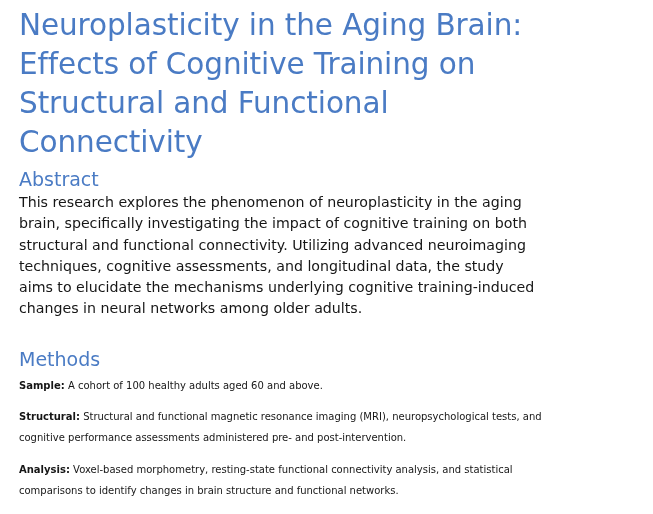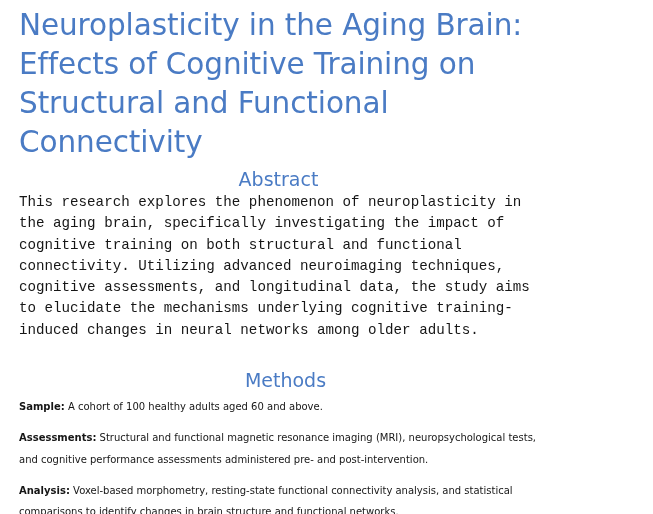--- a/index.html
+++ b/index.html
@@ -29,32 +29,30 @@
     letter-spacing: -0.1px;
     margin: 0 0 6px 0;
     white-space: pre-line;
   }
   .section-heading {
     font-size: 19px;
     line-height: 23px;
     color: #4a7bc4;
     font-weight: 400;
     margin: 0 0 1px 0;
-    text-align: center;
   }
   .section-heading.methods {
     margin-top: 28px;
   }
   .body-text {
     font-size: 14.2px;
     line-height: 21.3px;
     color: #161616;
     margin: 0;
     text-align: left;
-    font-family: Liberation Mono, monospace;
   }
   .method-item {
     font-size: 10px;
     line-height: 21.3px;
     color: #161616;
     margin: 4px 0 10px 0;
     padding-right: 2px;
   }
   .method-item:last-child {
     margin-bottom: 0;
@@ -82,21 +80,21 @@
 
   <section>
     <h2 class="section-heading methods">Methods</h2>
 
     <p class="method-item">
       <span class="method-label">Sample:</span><span> A cohort of 100 healthy adults aged 60 and above.</span>
     </p>
 
 
     <p class="method-item">
-      <span class="method-label">Assessments:</span><span> Structural and functional magnetic resonance imaging (MRI), neuropsychological tests, and cognitive performance assessments administered pre- and post-intervention.</span>
+      <span class="method-label">Structural:</span><span> Structural and functional magnetic resonance imaging (MRI), neuropsychological tests, and cognitive performance assessments administered pre- and post-intervention.</span>
     </p>
 
     <p class="method-item">
       <span class="method-label">Analysis:</span><span> Voxel-based morphometry, resting-state functional connectivity analysis, and statistical comparisons to identify changes in brain structure and functional networks.</span>
     </p>
   </section>
 
 </div>
 
 </body></html>

